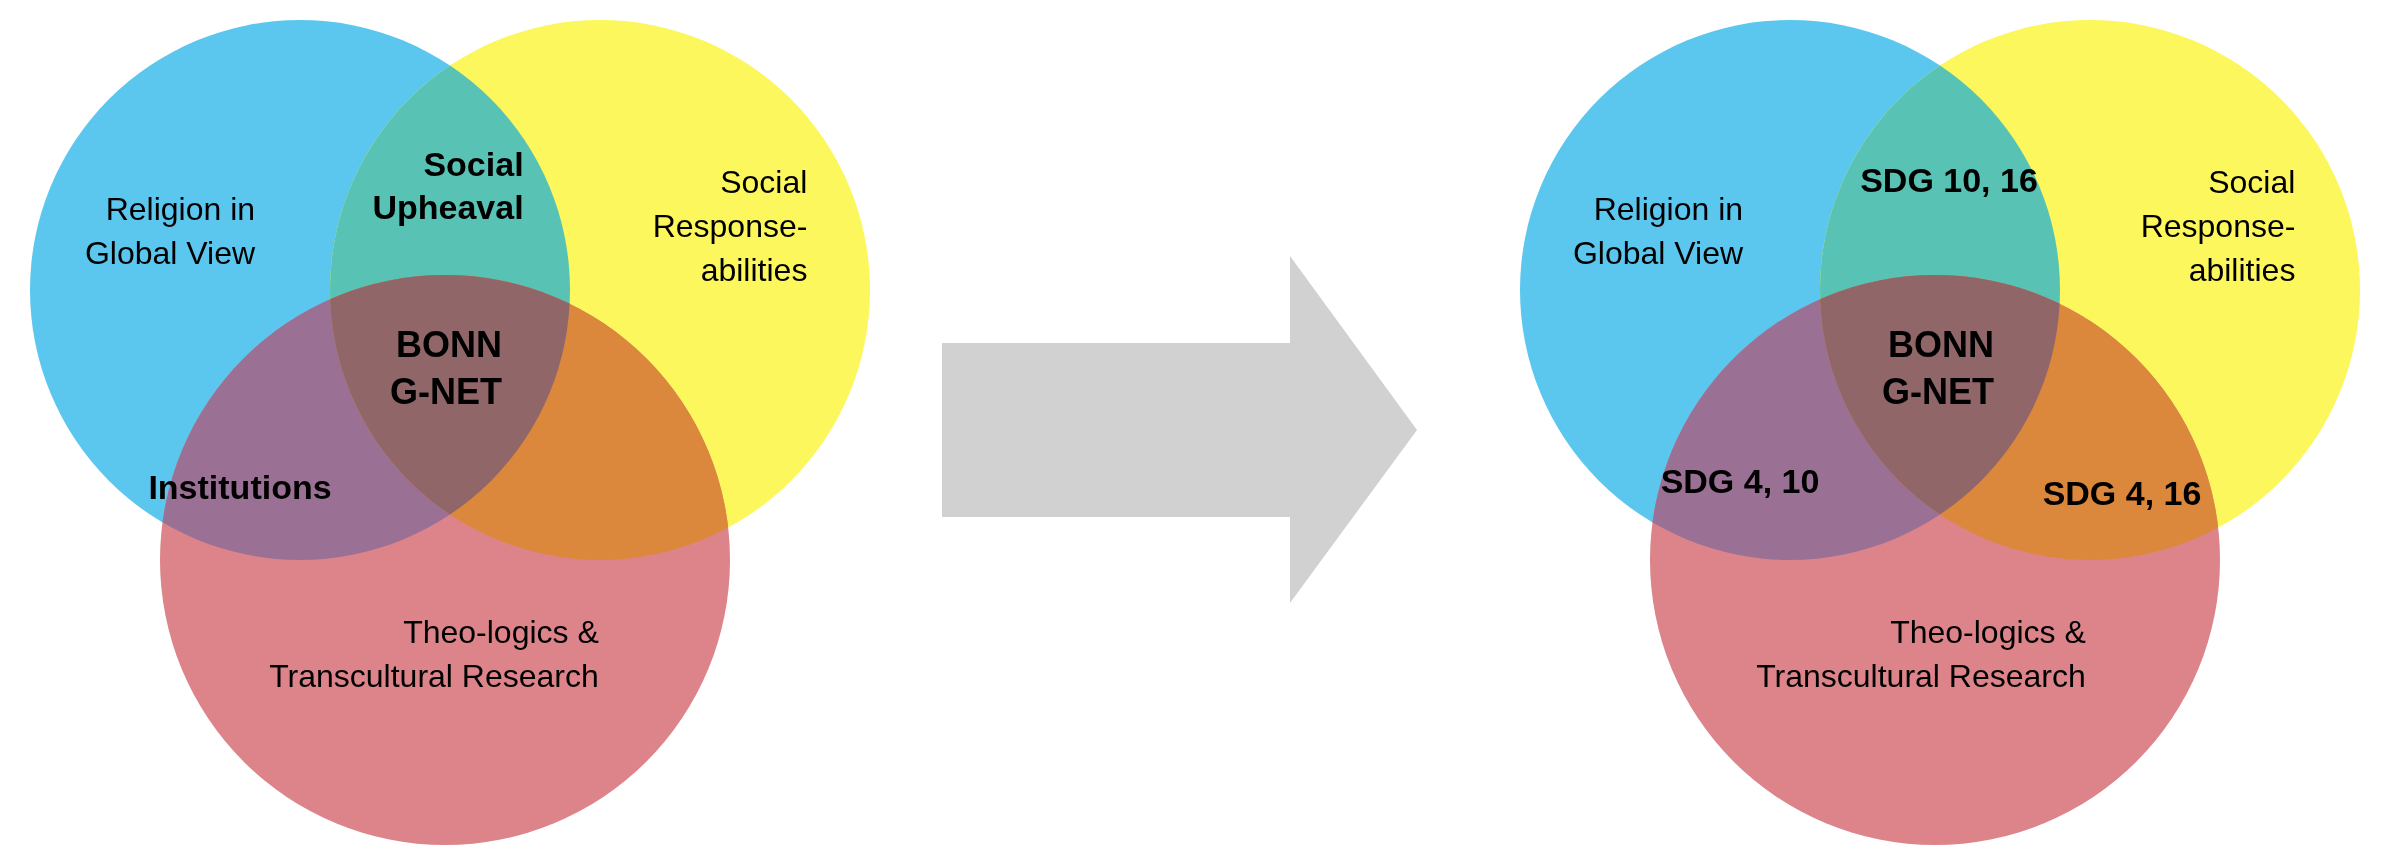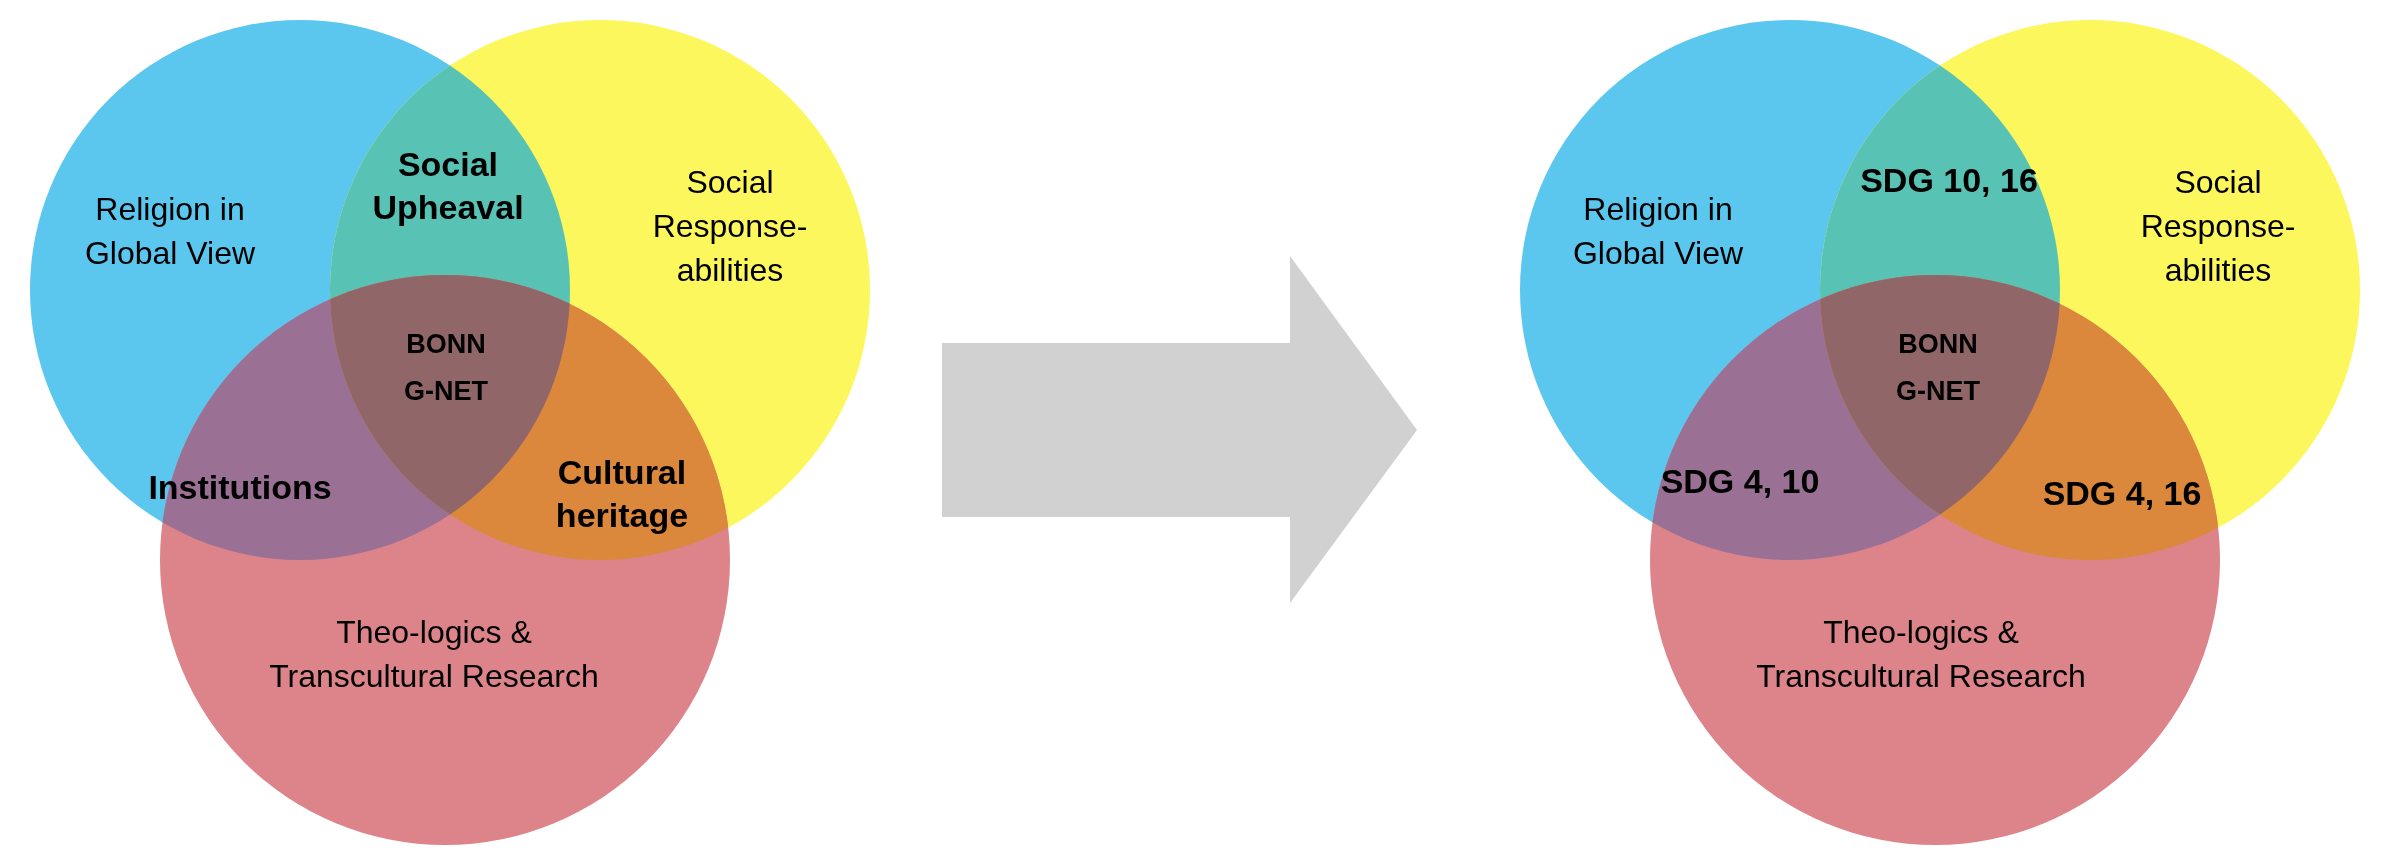--- a/index.html
+++ b/index.html
@@ -17,36 +17,36 @@
     top: 0;
     width: 920px;
     height: 858px;
   }
   .venn-left  { left: 0; }
   .venn-right { left: 1490px; }
   .venn svg { position: absolute; left: 0; top: 0; }
   .lbl {
     position: absolute;
     transform: translate(-50%, -50%);
-    text-align: center;
+    text-align: right;
     white-space: nowrap;
     font-size: 32px;
     line-height: 44px;
     font-weight: 400;
     color: #000000;
   }
   .lbl span { display: block; }
   .lbl.bold {
     font-weight: 700;
     font-size: 34px;
     line-height: 43px;
   }
   .lbl.big {
     font-weight: 700;
-    font-size: 27px;
+    font-size: 36px;
     line-height: 47px;
   }
   .arrow-svg { position: absolute; left: 920px; top: 240px; }
 </style>
 </head>
 <body>
 
 <div class="stage">
 
   <div class="venn venn-left">
@@ -90,24 +90,20 @@
       <span>Social</span>
       <span>Response-</span>
       <span>abilities</span>
     </div>
     <div class="lbl big" style="left:446px; top:368px;">
       <span>BONN</span>
       <span>G-NET</span>
     </div>
     <div class="lbl bold" style="left:240px; top:487px;">
       <span>Institutions</span>
-    </div>
-    <div class="lbl bold" style="left:622px; top:494px;">
-      <span>Cultural</span>
-      <span>heritage</span>
     </div>
     <div class="lbl" style="left:434px; top:654px;">
       <span>Theo-logics &amp;</span>
       <span>Transcultural Research</span>
     </div>
   </div>
 
   <svg class="arrow-svg" viewBox="920 240 510 380" width="510" height="380">
     <polygon points="942,343 1290,343 1290,256 1417,430 1290,603 1290,517 942,517" fill="#D1D1D1"></polygon>
   </svg>

